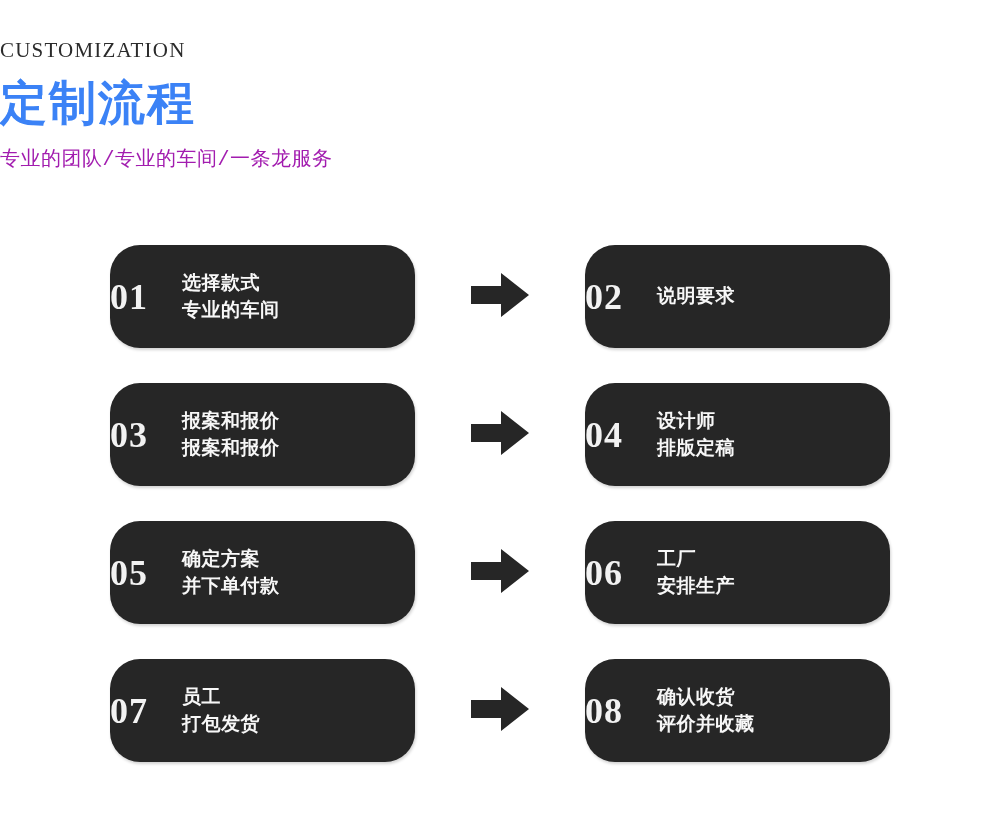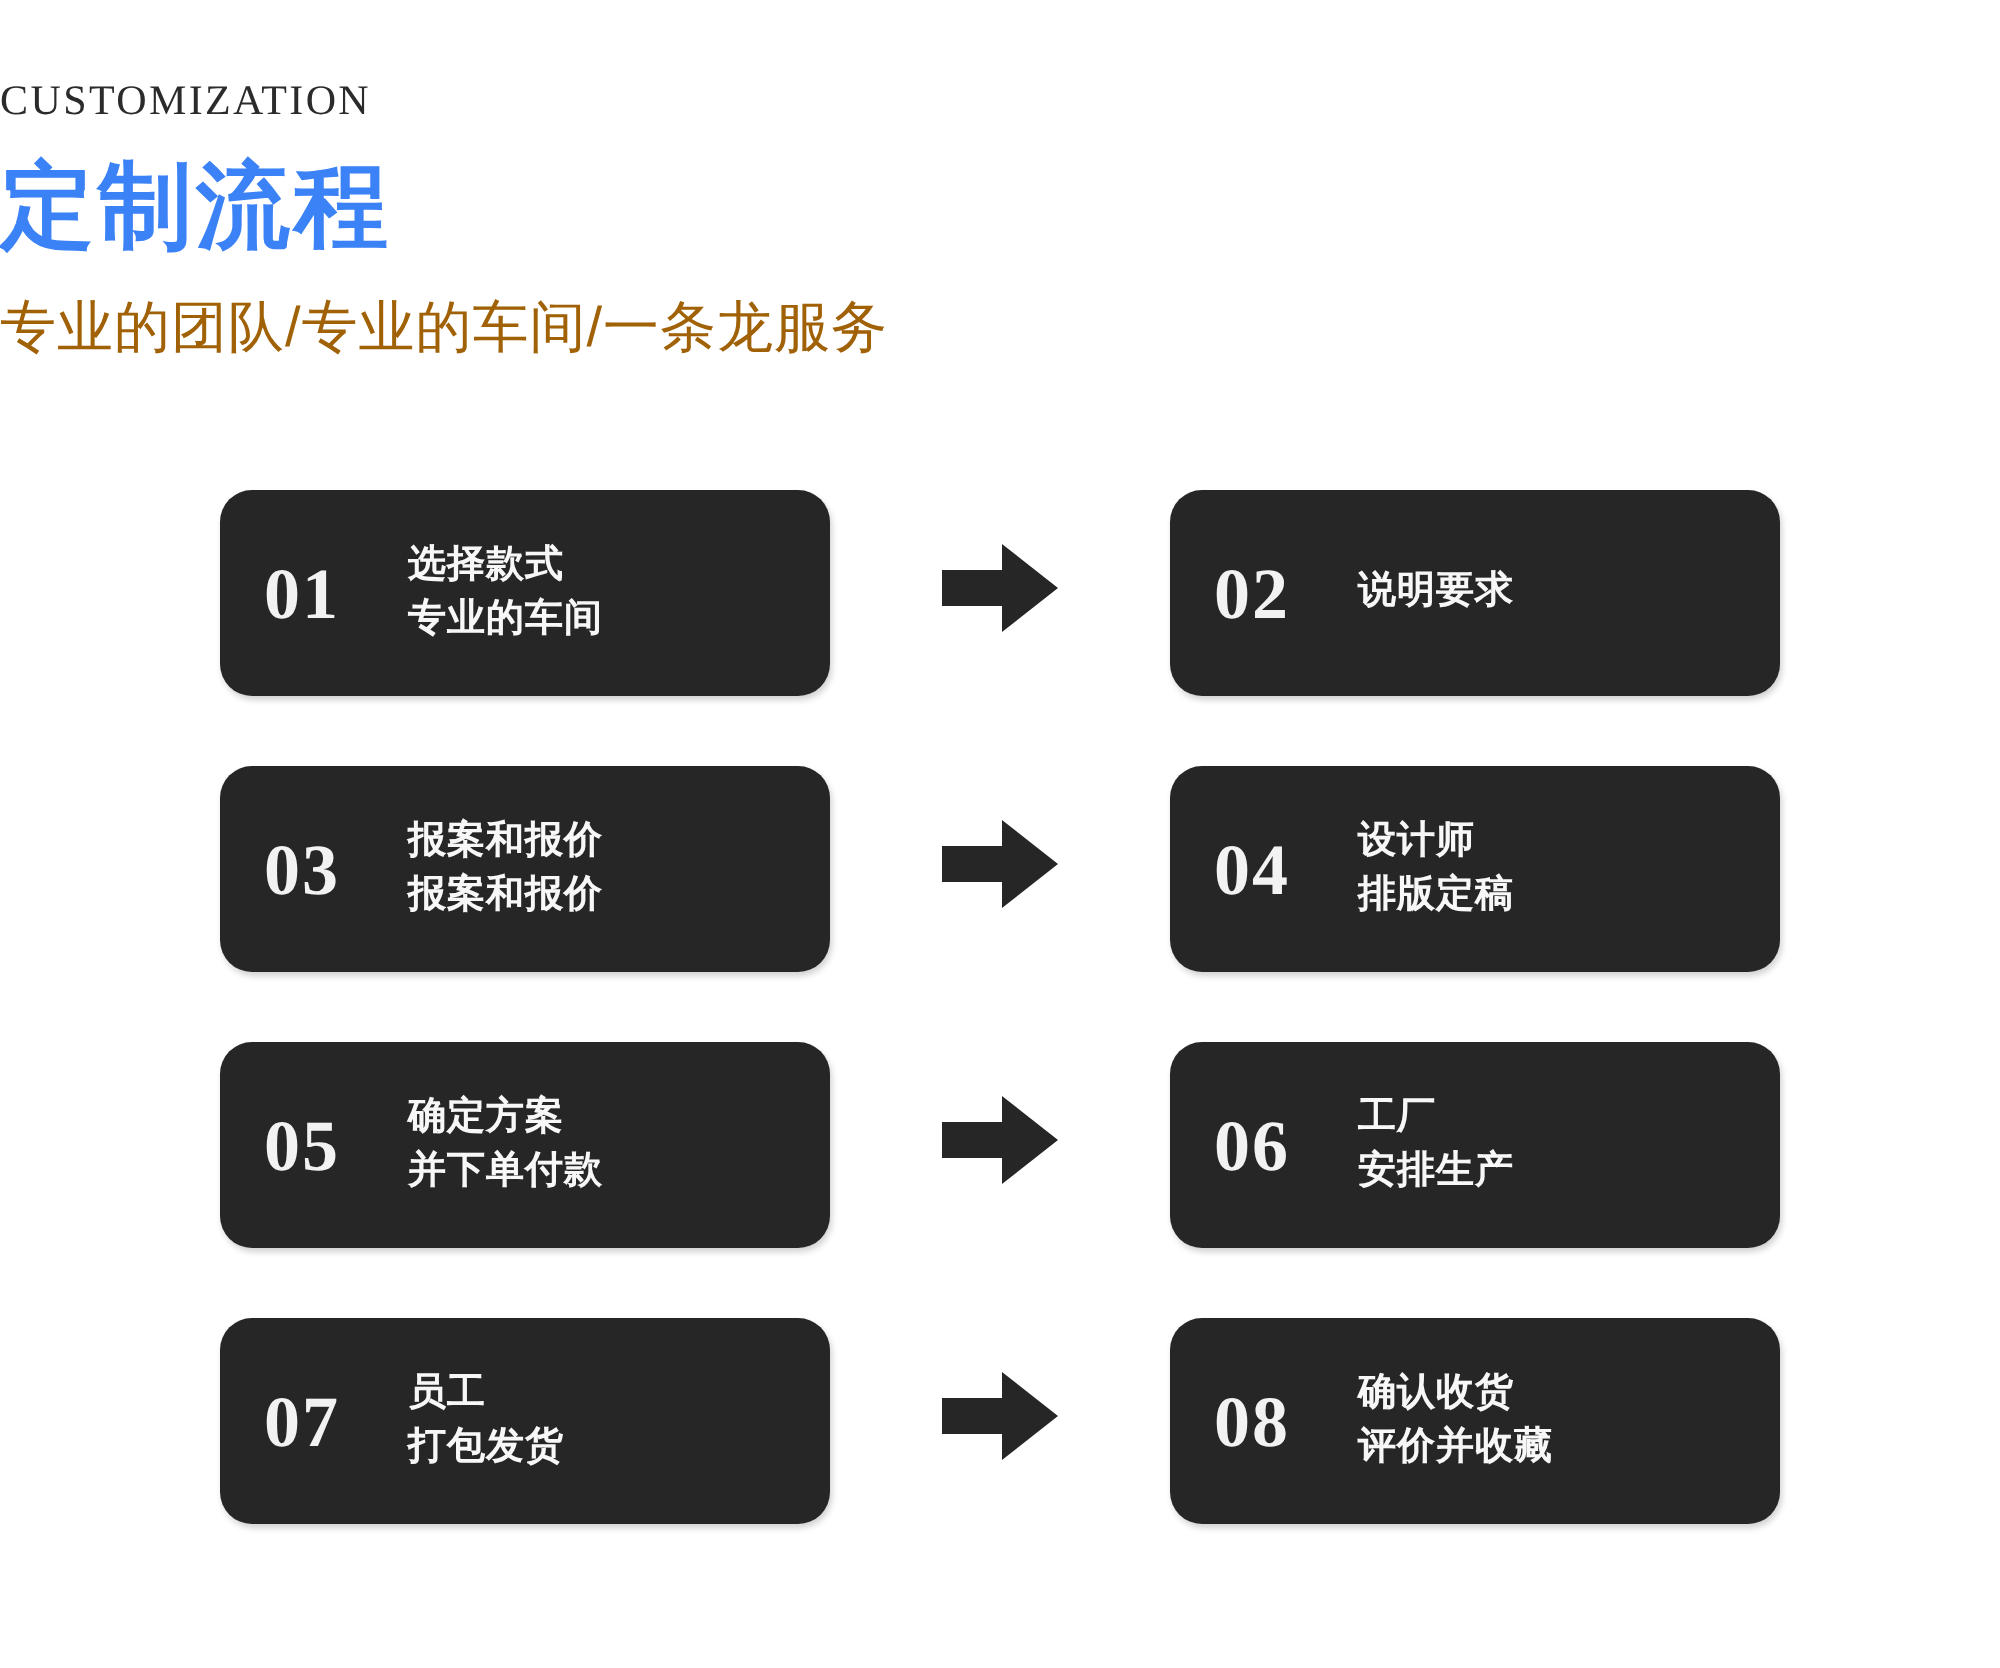--- a/index.html
+++ b/index.html
@@ -38,25 +38,25 @@
     margin-top: 16px;
     font-family: "Liberation Sans", "DejaVu Sans", sans-serif;
     font-size: 47px;
     font-weight: 700;
     letter-spacing: 2px;
     color: #3b82f6;
     line-height: 1.1;
   }
   .sub-title {
     margin-top: 20px;
-    font-family: Liberation Sans, sans-serif;
-    font-size: 28px;
+    font-family: Liberation Mono, monospace;
+    font-size: 20px;
     font-weight: 400;
     letter-spacing: 0.5px;
-    color: #a16207;
+    color: #a21caf;
     line-height: 1.1;
   }
 
   
   .steps {
     position: absolute;
     left: 110px;
     top: 245px;
     width: 780px;
   }
@@ -65,25 +65,24 @@
     align-items: center;
     height: 103px;
     margin-bottom: 35px;
   }
   .step-row:last-child { margin-bottom: 0; }
 
   .card {
     width: 305px;
     height: 103px;
     background: #262626;
-    border-radius: 16px;
+    border-radius: 30px;
     box-sizing: border-box;
     display: flex;
     align-items: center;
-    padding-left: 22px;
     box-shadow: 1px 2px 3px rgba(0,0,0,0.18);
   }
   .card-num {
     font-family: "Liberation Serif", "DejaVu Serif", serif;
     font-size: 36px;
     font-weight: 700;
     color: #f2f2f2;
     letter-spacing: 1px;
     line-height: 1;
     width: 72px;

